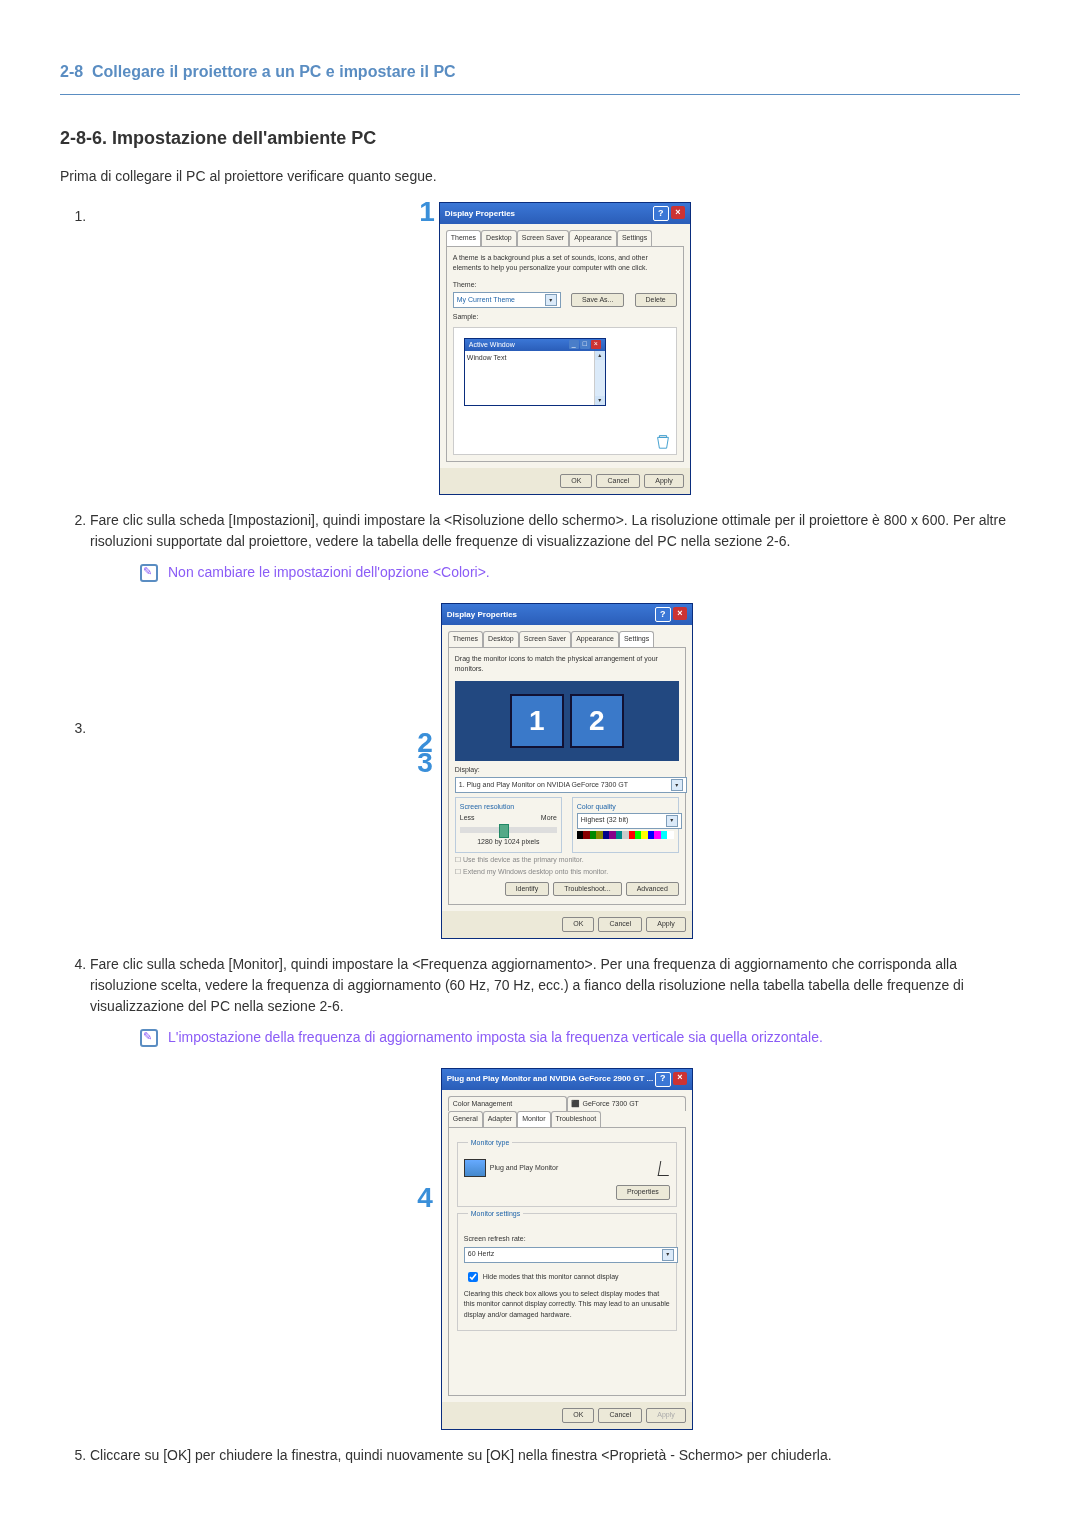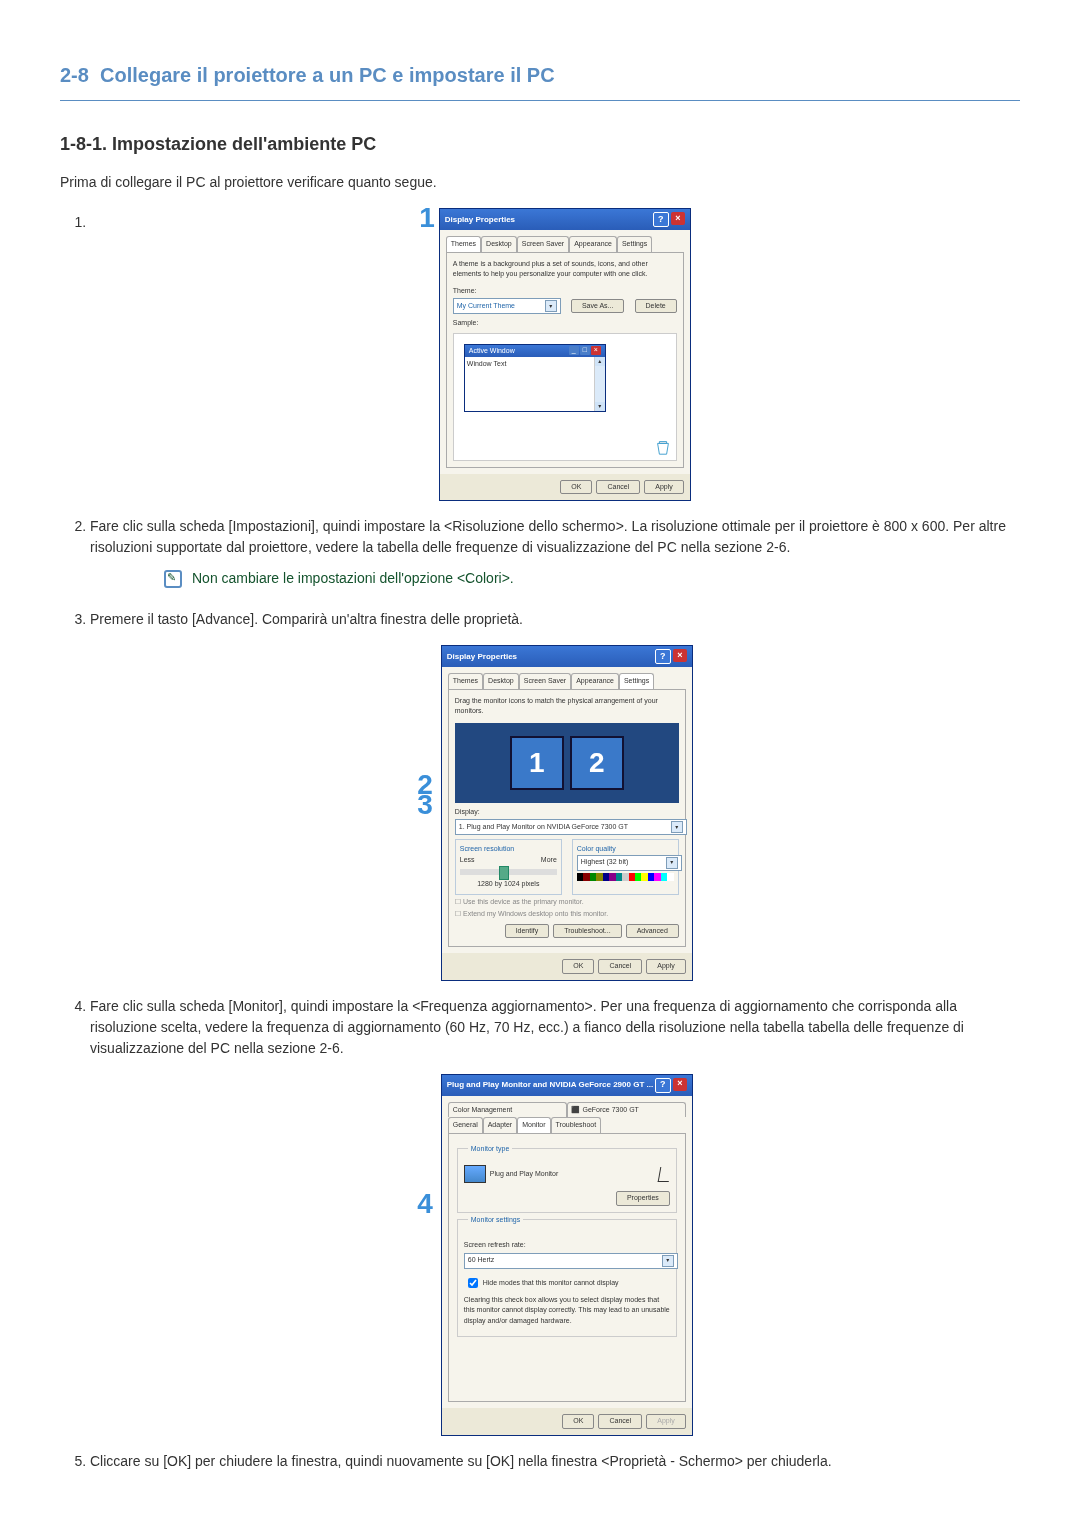--- a/index.html
+++ b/index.html
@@ -1,21 +1,21 @@
 <!DOCTYPE html>
 <html><head>
 <meta charset="utf-8">
 <style>
 body{font-family:Arial,Helvetica,sans-serif;margin:0;padding:40px 60px;font-size:14px;color:#333;line-height:1.5;width:960px}
-.section-head{color:#5a8dc2;font-size:20px;font-weight:bold;margin:20px 0 10px}
+.section-head{color:#5a8dc2;font-size:16px;font-weight:bold;margin:20px 0 10px}
 .hdr-line{border:none;border-top:1px solid #5a8dc2;margin-top:6px;margin-bottom:30px}
 .sub-head{color:#333;font-size:18px;font-weight:bold;margin:20px 0 10px}
 ol{padding-left:30px}
 ol li{margin-bottom:12px}
-.note{color:#14532d;margin:10px 0 20px 74px}
+.note{color:#8b5cf6;margin:10px 0 20px 50px}
 .note-icon{display:inline-block;width:14px;height:14px;border:2px solid #5a8dc2;border-radius:3px;vertical-align:middle;margin-right:10px;position:relative}
 .note-icon::after{content:"✎";position:absolute;top:-3px;left:1px;font-size:11px}
 .screenshot{margin:15px auto;display:flex;align-items:flex-start;justify-content:center}
 .marker{font-size:28px;font-weight:bold;color:#3a8fd9;margin-right:4px;line-height:20px}
 .markers{display:flex;flex-direction:column;margin-right:4px}
 .dlg{border:1px solid #0a2d7d;width:250px;font-family:Tahoma,sans-serif;font-size:8px;background:#ece9d8}
 .dlg-title{background:linear-gradient(#3b77d6,#2a5db8);color:#fff;padding:3px 5px;font-weight:bold;display:flex;justify-content:space-between;align-items:center}
 .dlg-title .help-close{display:flex;gap:2px}
 .dlg-title .btn-sq{width:14px;height:13px;background:#c33;color:#fff;display:flex;align-items:center;justify-content:center;font-size:9px;font-weight:bold;border-radius:2px}
 .dlg-title .btn-help{background:#3b77d6;border:1px solid #fff}
@@ -59,21 +59,21 @@
 .cursor-icon{display:inline-block;width:10px;height:14px;transform:skewX(-10deg);border-left:1px solid #333;border-bottom:1px solid #333}
 .desc-text{font-size:7px;margin:4px 0}
 .row-flex{display:flex;justify-content:space-between;align-items:center}
 </style>
 </head>
 <body>
 
 <div class="section-head"><span>2-8</span>&nbsp;&nbsp;<span>Collegare il proiettore a un PC e impostare il PC</span></div>
 <hr class="hdr-line">
 
-<div class="sub-head">1-8-1. Impostazione dell'ambiente PC</div>
+<div class="sub-head">2-8-6. Impostazione dell'ambiente PC</div>
 <p>Prima di collegare il PC al proiettore verificare quanto segue.</p>
 
 <ol>
 <li>
 
 <div class="screenshot">
   <span class="marker">1</span>
   <div class="dlg">
     <div class="dlg-title">
             <span>Display Properties</span>
@@ -132,21 +132,21 @@
       <span class="btn-xp">Apply</span>
     </div>
   </div>
 </div>
 </li>
 
 <li><span>Fare clic sulla scheda [Impostazioni], quindi impostare la &lt;Risoluzione dello schermo&gt;. La risoluzione ottimale per il proiettore è 800 x 600. Per altre risoluzioni supportate dal proiettore, vedere la tabella delle frequenze di visualizzazione del PC nella sezione 2-6.</span>
   <div class="note"><span class="note-icon"></span><span>Non cambiare le impostazioni dell'opzione &lt;Colori&gt;.</span></div>
 </li>
 
-<li><span>Premere il tasto [Advance]. Comparirà un'altra finestra delle proprietà.</span>
+<li>
 
 <div class="screenshot">
   <div class="markers">
     <div style="height:130px"></div>
     <span class="marker">2</span>
     <span class="marker">3</span>
   </div>
   <div class="dlg">
     <div class="dlg-title">
             <span>Display Properties</span>
@@ -223,20 +223,21 @@
     <div class="btnrow">
       <span class="btn-xp">OK</span>
       <span class="btn-xp">Cancel</span>
       <span class="btn-xp">Apply</span>
     </div>
   </div>
 </div>
 </li>
 
 <li><span>Fare clic sulla scheda [Monitor], quindi impostare la &lt;Frequenza aggiornamento&gt;. Per una frequenza di aggiornamento che corrisponda alla risoluzione scelta, vedere la frequenza di aggiornamento (60 Hz, 70 Hz, ecc.) a fianco della risoluzione nella tabella tabella delle frequenze di visualizzazione del PC nella sezione 2-6.</span>
+  <div class="note"><span class="note-icon"></span><span>L'impostazione della frequenza di aggiornamento imposta sia la frequenza verticale sia quella orizzontale.</span></div>
 
 <div class="screenshot">
   <div class="markers">
     <div style="height:120px"></div>
     <span class="marker">4</span>
   </div>
   <div class="dlg">
     <div class="dlg-title">
             <span>Plug and Play Monitor and NVIDIA GeForce 2900 GT ...</span>
       <span class="help-close">

